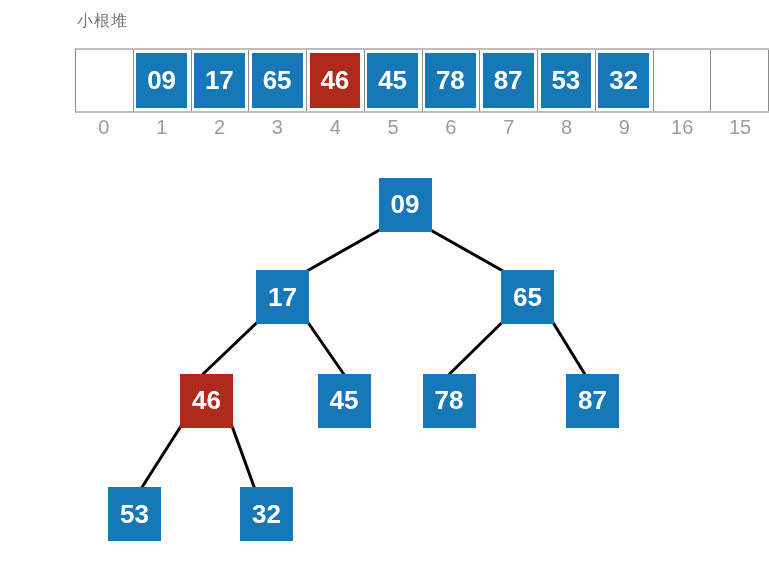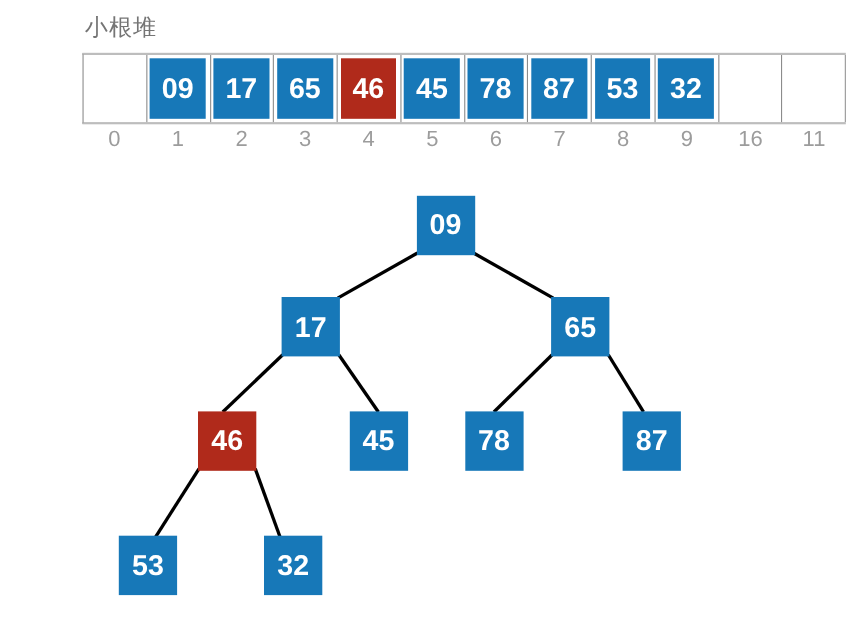--- a/index.html
+++ b/index.html
@@ -2,21 +2,21 @@
 <html style="--blue: #1778b8; --red: #b02a1b; --edge: #000000; --grid: #8c8c8c; --idx: #9c9c9c; --title: #757575;"><head>
 <meta charset="utf-8">
 <style>
   :root{
     --blue:#1778b8; --red:#b02a1b; --edge:#000;
     --grid:#8c8c8c; --hborder:#bdbdbd; --idx:#9c9c9c; --title:#757575;
   }
   *{margin:0;padding:0;box-sizing:border-box;}
   html,body{width:769px;height:567px;background:#fff;overflow:hidden;position:relative;
     font-family:"Liberation Sans","DejaVu Sans",sans-serif;}
-  .page-title{position:absolute;left:77px;top:11px;font-size:21px;color:var(--title);
+  .page-title{position:absolute;left:77px;top:11px;font-size:16px;color:var(--title);
     letter-spacing:1px;}
   
   .array-row{position:absolute;left:75px;top:48px;width:694px;height:65px;
     border-top:2px solid var(--hborder);border-bottom:2px solid var(--hborder);
     border-left:1px solid var(--grid);display:flex;}
   .cell{flex:1;position:relative;border-right:1px solid var(--grid);}
   .cell:last-child{border-right:1px solid var(--grid);}
   .block{position:absolute;left:2.5px;right:3.5px;top:2.5px;height:55px;
     background:var(--blue);color:#fff;font-size:26px;font-weight:700;
     display:flex;align-items:center;justify-content:center;}
@@ -72,21 +72,21 @@
     <div class="idx">1</div>
     <div class="idx">2</div>
     <div class="idx">3</div>
     <div class="idx">4</div>
     <div class="idx">5</div>
     <div class="idx">6</div>
     <div class="idx">7</div>
     <div class="idx">8</div>
     <div class="idx">9</div>
     <div class="idx">16</div>
-    <div class="idx">11</div>
+    <div class="idx">15</div>
   </div>
 
 <svg class="edges" id="tree-edges" width="769" height="567" viewBox="0 0 769 567">
     <line x1="379.5" y1="230" x2="307" y2="271" stroke="var(--edge)" stroke-width="3"></line>
     <line x1="430.5" y1="230" x2="503" y2="271" stroke="var(--edge)" stroke-width="3"></line>
     <line x1="257" y1="322.5" x2="202.5" y2="374.5" stroke="var(--edge)" stroke-width="3"></line>
     <line x1="308" y1="322.5" x2="344" y2="374.5" stroke="var(--edge)" stroke-width="3"></line>
     <line x1="502" y1="322.5" x2="449" y2="374.5" stroke="var(--edge)" stroke-width="3"></line>
     <line x1="553" y1="322.5" x2="585" y2="374.5" stroke="var(--edge)" stroke-width="3"></line>
     <line x1="181" y1="426" x2="141.5" y2="488" stroke="var(--edge)" stroke-width="3"></line>

